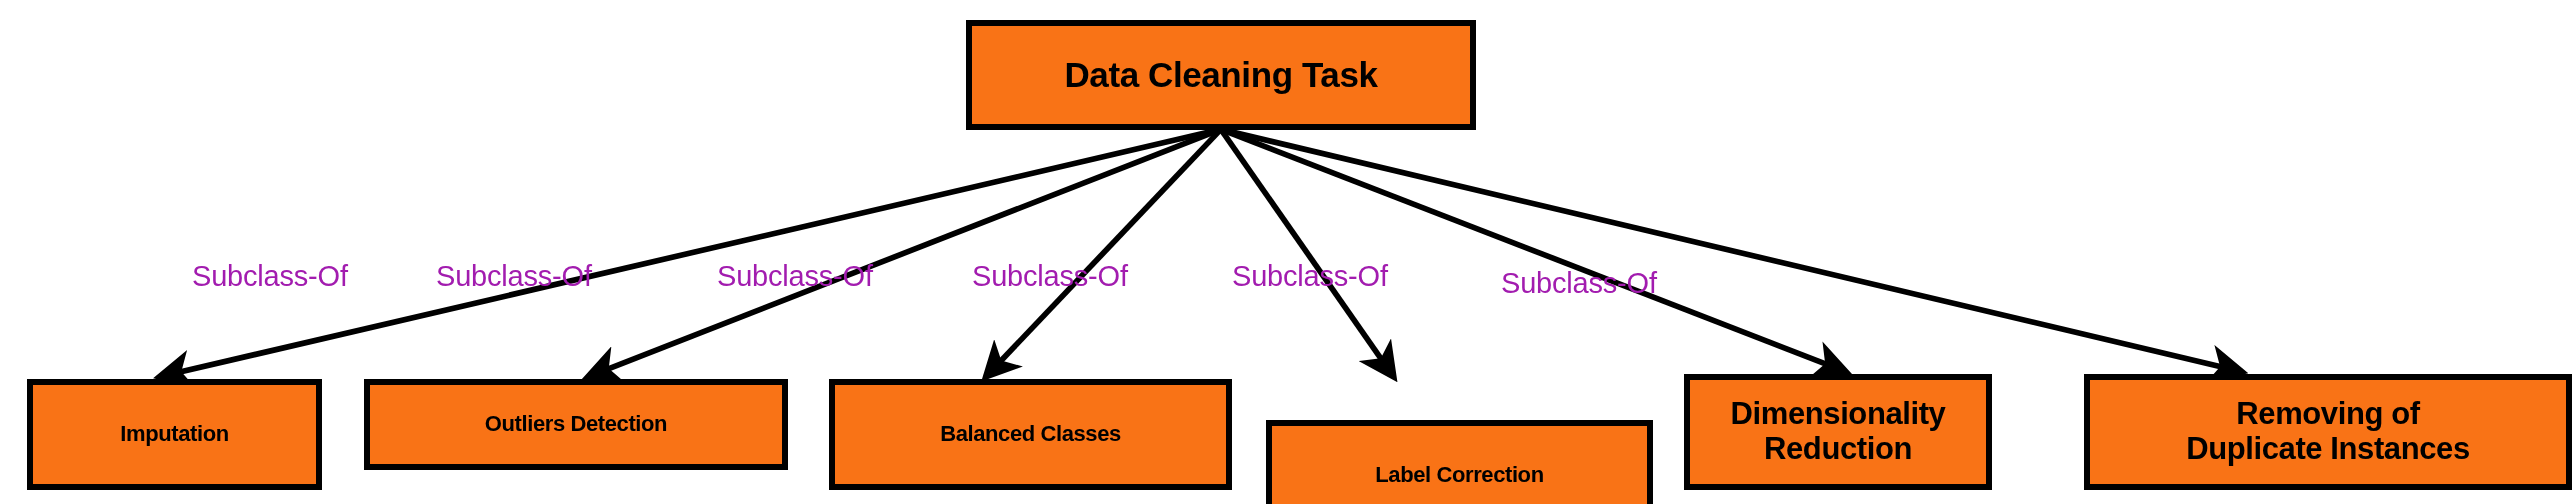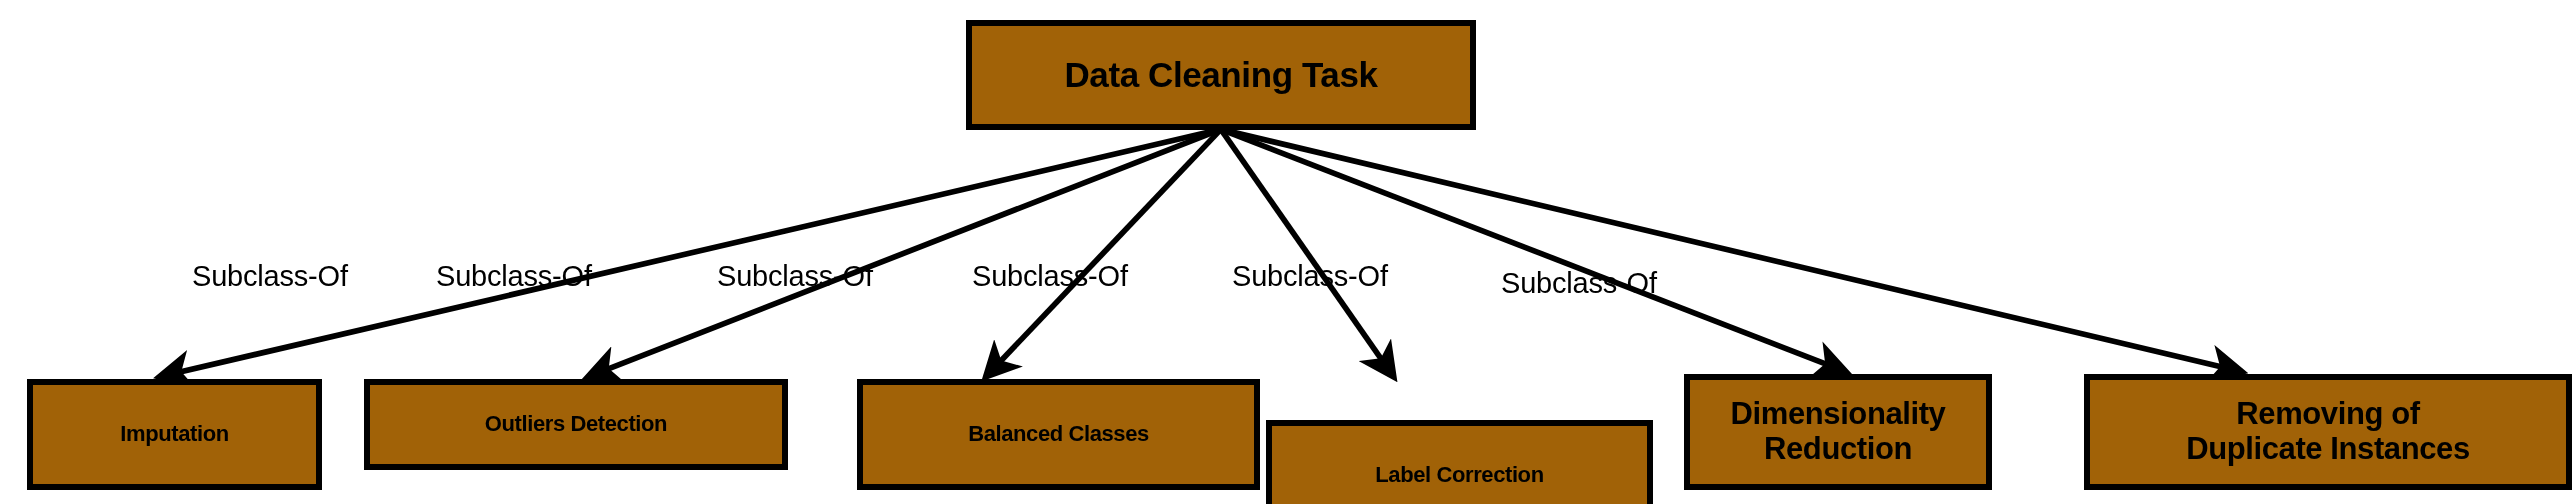--- a/index.html
+++ b/index.html
@@ -21,21 +21,21 @@
     position: absolute;
     left: 0;
     top: 0;
     width: 2576px;
     height: 504px;
     pointer-events: none;
   }
   .node-box {
     position: absolute;
     box-sizing: border-box;
-    background: #a16207;
+    background: #f97316;
     border: 6.4px solid #000000;
     display: flex;
     align-items: center;
     justify-content: center;
     text-align: center;
     color: #000000;
     font-weight: bold;
     line-height: 1.12;
   }
   .node-box .node-text {
@@ -51,21 +51,21 @@
   }
   .leaf-node {
     font-size: 22px;
     letter-spacing: -0.4px;
   }
   .leaf-node.two-line {
     font-size: 31px;
   }
   .edge-label {
     position: absolute;
-    color: #000000;
+    color: #a21caf;
     font-size: 29px;
     font-weight: normal;
     white-space: nowrap;
     letter-spacing: -0.2px;
   }
 </style>
 </head>
 <body>
 
 <div id="diagram-canvas">
@@ -90,21 +90,21 @@
     <span class="node-text">Data Cleaning Task</span>
   </div>
 
   <div id="leaf-layer">
       <div class="node-box leaf-node" style="left: 27px; top: 379px; width: 295px; height: 111px;">
         <span class="node-text">Imputation</span>
       </div>
       <div class="node-box leaf-node" style="left: 364px; top: 379px; width: 424px; height: 91px;">
         <span class="node-text">Outliers Detection</span>
       </div>
-      <div class="node-box leaf-node" style="left: 829px; top: 379px; width: 403px; height: 111px; margin-left: 28px;">
+      <div class="node-box leaf-node" style="left: 829px; top: 379px; width: 403px; height: 111px;">
         <span class="node-text">Balanced Classes</span>
       </div>
       <div class="node-box leaf-node" style="left: 1266px; top: 379px; width: 387px; height: 111px; margin-top: 41px;">
         <span class="node-text">Label Correction</span>
       </div>
       <div class="node-box leaf-node two-line" style="left: 1684px; top: 374px; width: 308px; height: 116px;">
         <span class="node-text">Dimensionality
 Reduction</span>
       </div>
       <div class="node-box leaf-node two-line" style="left: 2084px; top: 374px; width: 488px; height: 116px; justify-content: flex-end;">

